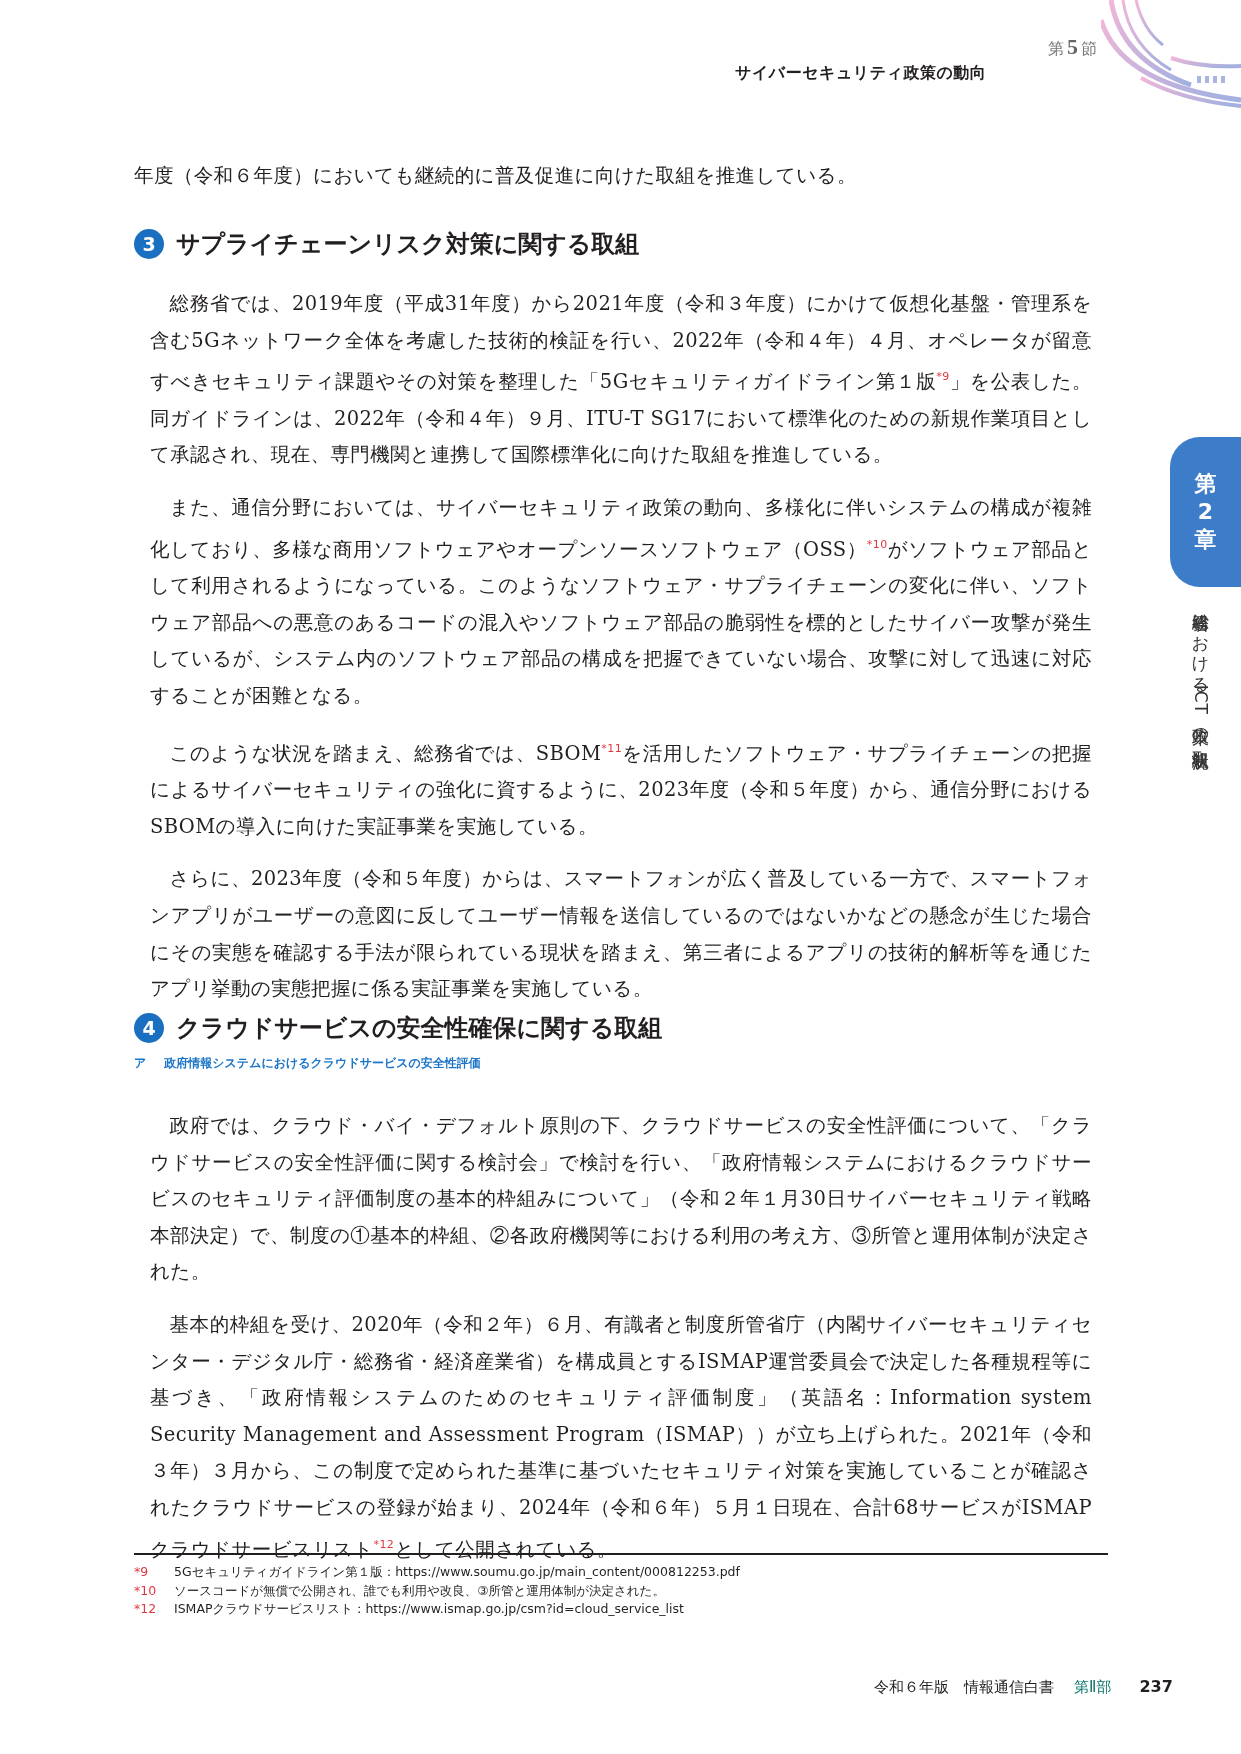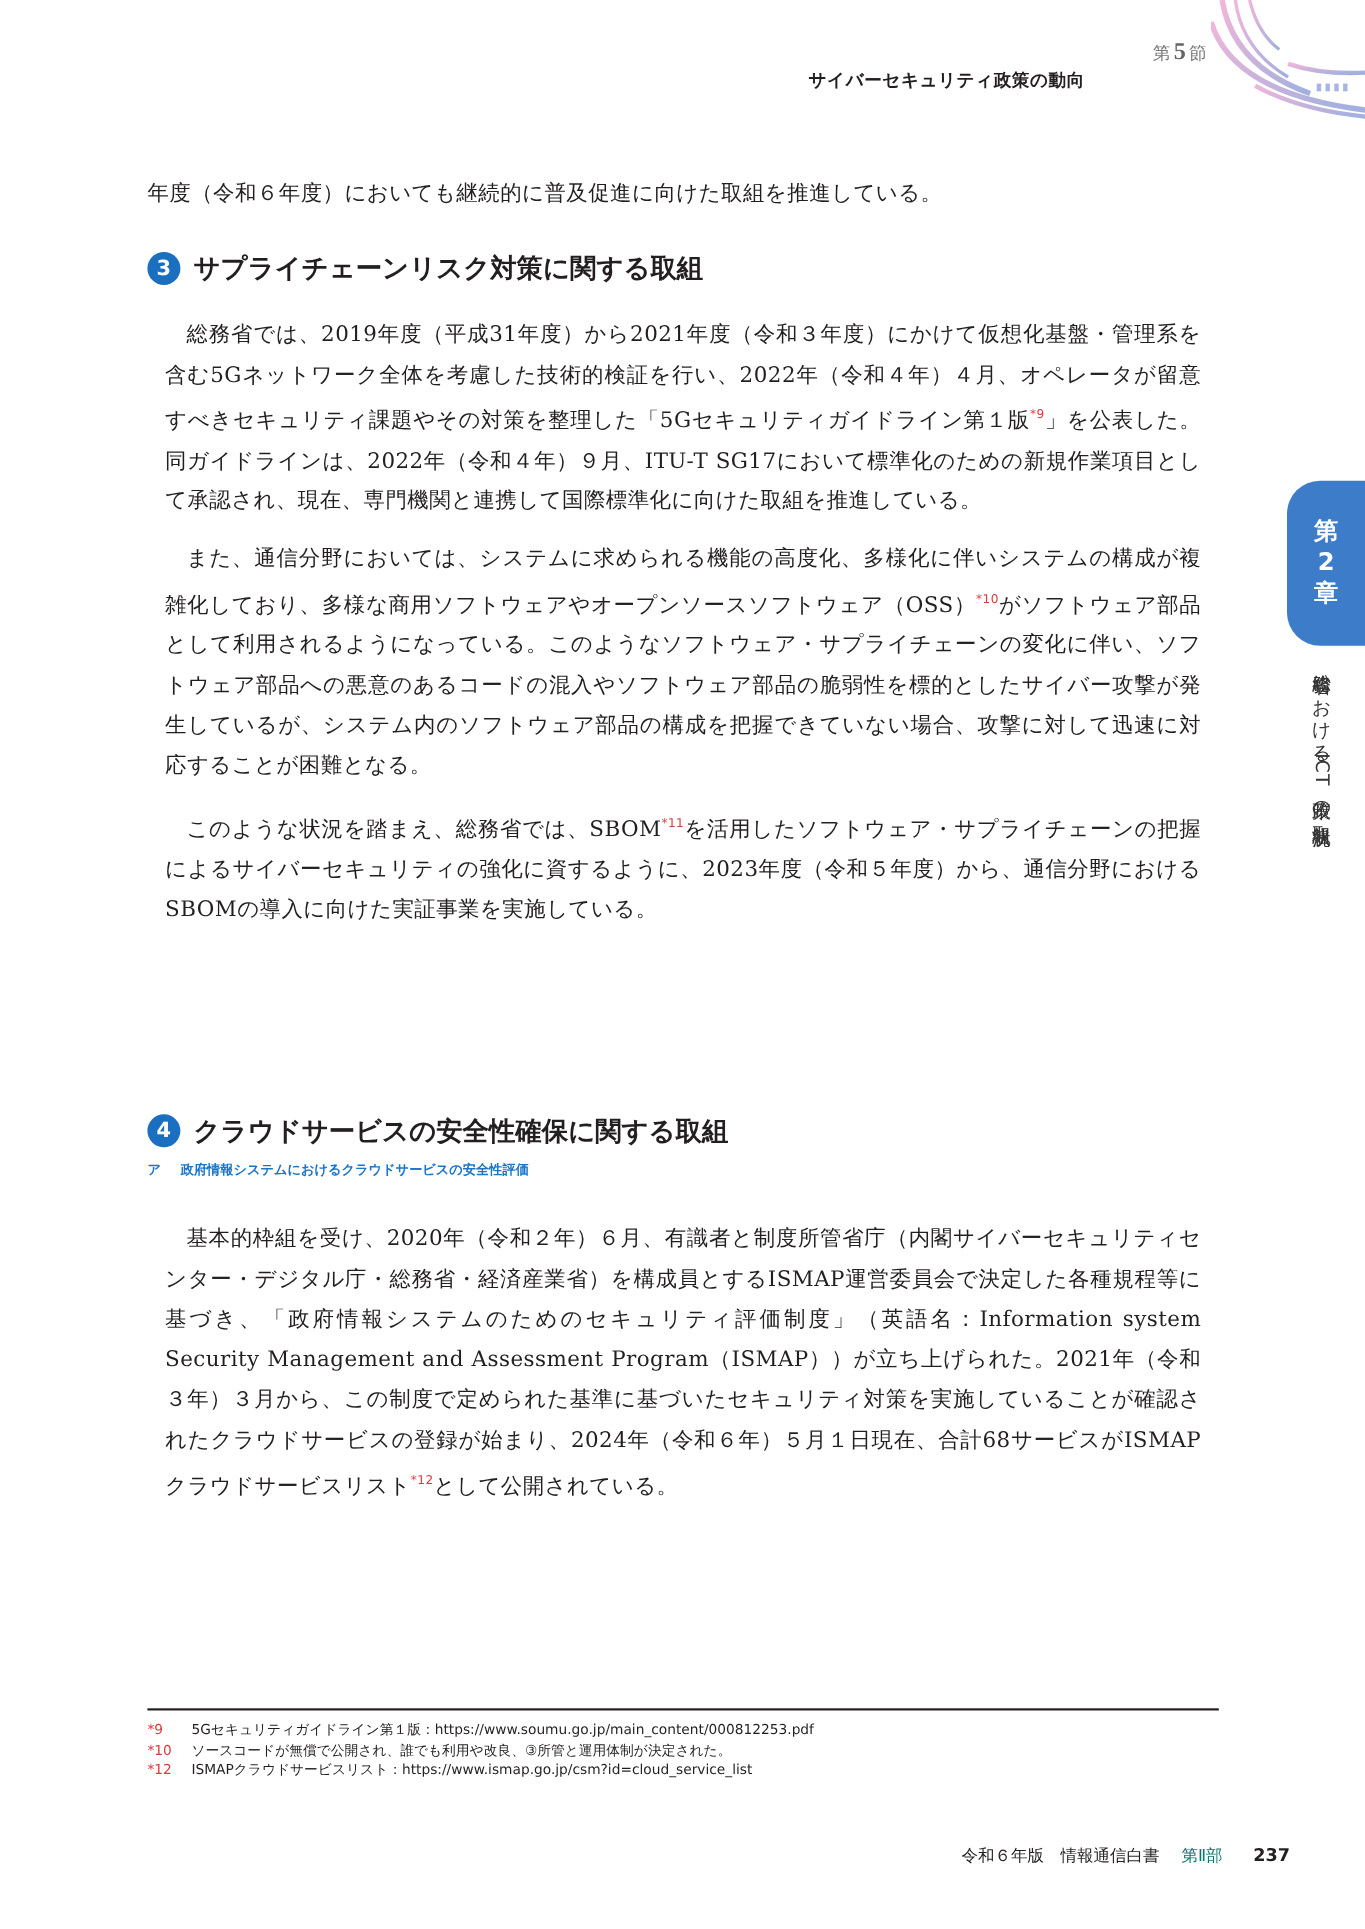--- a/index.html
+++ b/index.html
@@ -112,33 +112,35 @@
 
 <p class="body-text noindent" style="top:158px;">年度（令和６年度）においても継続的に普及促進に向けた取組を推進している。</p>
 
 <div class="heading" style="top:228px;">
   <span class="badge">3</span>
   <span>サプライチェーンリスク対策に関する取組</span>
 </div>
 
 <div class="body-text" style="top:270px;">
   <p class="para"><span>総務省では、2019年度（平成31年度）から2021年度（令和３年度）にかけて仮想化基盤・管理系を含む5Gネットワーク全体を考慮した技術的検証を行い、2022年（令和４年）４月、オペレータが留意すべきセキュリティ課題やその対策を整理した「5Gセキュリティガイドライン第１版</span><sup class="fn">*9</sup><span>」を公表した。同ガイドラインは、2022年（令和４年）９月、ITU-T SG17において標準化のための新規作業項目として承認され、現在、専門機関と連携して国際標準化に向けた取組を推進している。</span></p>
-  <p class="para"><span>また、通信分野においては、システムに求められる機能の高度化、多様化に伴いシステムの構成が複雑化しており、多様な商用ソフトウェアやオープンソースソフトウェア（OSS）</span><sup class="fn">*10</sup><span>がソフトウェア部品として利用されるようになっている。このようなソフトウェア・サプライチェーンの変化に伴い、ソフトウェア部品への悪意のあるコードの混入やソフトウェア部品の脆弱性を標的としたサイバー攻撃が発生しているが、システム内のソフトウェア部品の構成を把握できていない場合、攻撃に対して迅速に対応することが困難となる。</span></p>
+  <p class="para"><span>また、通信分野においては、サイバーセキュリティ政策の動向、多様化に伴いシステムの構成が複雑化しており、多様な商用ソフトウェアやオープンソースソフトウェア（OSS）</span><sup class="fn">*10</sup><span>がソフトウェア部品として利用されるようになっている。このようなソフトウェア・サプライチェーンの変化に伴い、ソフトウェア部品への悪意のあるコードの混入やソフトウェア部品の脆弱性を標的としたサイバー攻撃が発生しているが、システム内のソフトウェア部品の構成を把握できていない場合、攻撃に対して迅速に対応することが困難となる。</span></p>
   <p class="para"><span>このような状況を踏まえ、総務省では、SBOM</span><sup class="fn">*11</sup><span>を活用したソフトウェア・サプライチェーンの把握によるサイバーセキュリティの強化に資するように、2023年度（令和５年度）から、通信分野におけるSBOMの導入に向けた実証事業を実施している。</span></p>
+  <p class="para"><span>さらに、2023年度（令和５年度）からは、スマートフォンが広く普及している一方で、スマートフォンアプリがユーザーの意図に反してユーザー情報を送信しているのではないかなどの懸念が生じた場合にその実態を確認する手法が限られている現状を踏まえ、第三者によるアプリの技術的解析等を通じたアプリ挙動の実態把握に係る実証事業を実施している。</span></p>
 </div>
 
 <div class="heading" style="top:1012px;">
   <span class="badge">4</span>
   <span>クラウドサービスの安全性確保に関する取組</span>
 </div>
 <div class="subheading">
   <span class="mark">ア</span><span>政府情報システムにおけるクラウドサービスの安全性評価</span>
 </div>
 
 <div class="body-text" style="top:1092px;">
+  <p class="para"><span>政府では、クラウド・バイ・デフォルト原則の下、クラウドサービスの安全性評価について、「クラウドサービスの安全性評価に関する検討会」で検討を行い、「政府情報システムにおけるクラウドサービスのセキュリティ評価制度の基本的枠組みについて」（令和２年１月30日サイバーセキュリティ戦略本部決定）で、制度の①基本的枠組、②各政府機関等における利用の考え方、③所管と運用体制が決定された。</span></p>
   <p class="para"><span>基本的枠組を受け、2020年（令和２年）６月、有識者と制度所管省庁（内閣サイバーセキュリティセンター・デジタル庁・総務省・経済産業省）を構成員とするISMAP運営委員会で決定した各種規程等に基づき、「政府情報システムのためのセキュリティ評価制度」（英語名：Information system Security Management and Assessment Program（ISMAP））が立ち上げられた。2021年（令和３年）３月から、この制度で定められた基準に基づいたセキュリティ対策を実施していることが確認されたクラウドサービスの登録が始まり、2024年（令和６年）５月１日現在、合計68サービスがISMAPクラウドサービスリスト</span><sup class="fn">*12</sup><span>として公開されている。</span></p>
 </div>
 
 <div class="chapter-tab">
   <span>第</span>
   <span>2</span>
   <span>章</span>
 </div>
 <div class="chapter-vertical">総務省におけるICT政策の取組状況</div>
 

